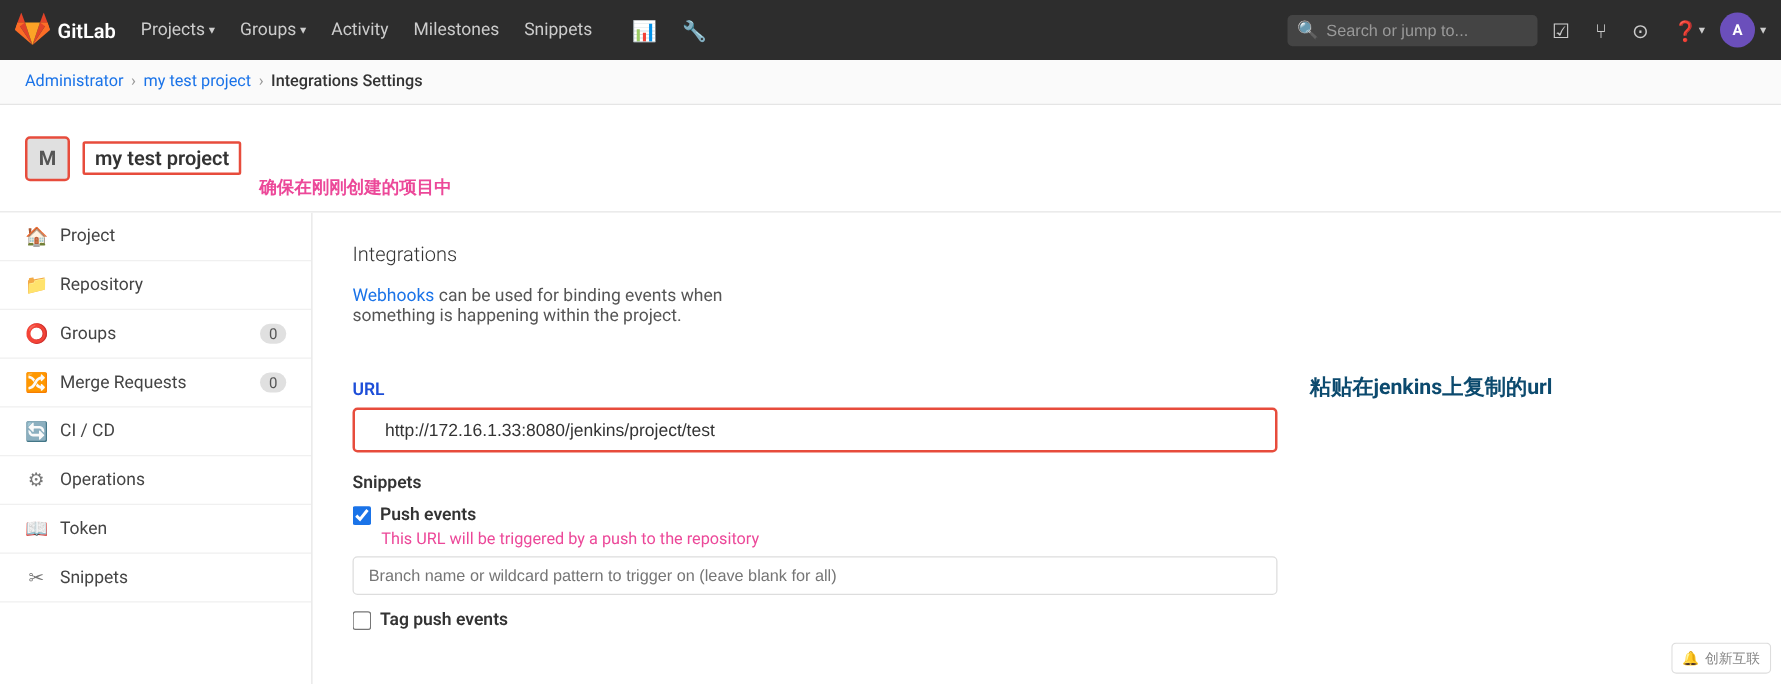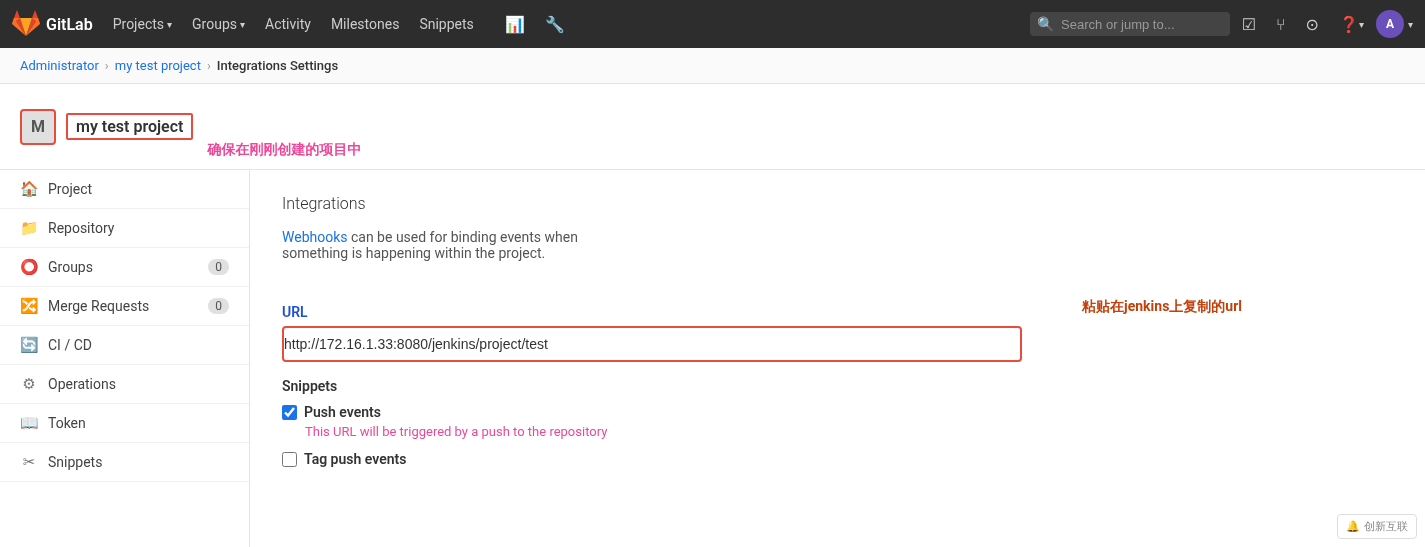--- a/index.html
+++ b/index.html
@@ -192,21 +192,21 @@
       font-size: 14px;
       font-weight: 600;
       color: #1d4ed8;
       margin-bottom: 6px;
       display: block;
       margin-top: 43px;
     }
     .form-group { margin-bottom: 16px; }
     .form-input {
       width: 100%;
-      padding: 8px 0;
+      padding: 8px 24px;
       border: 1px solid #ccc;
       border-radius: 4px;
       font-size: 14px;
       outline: none;
       color: #333;
     }
     .form-input.highlighted { border: 2px solid #e74c3c; }
     .form-hint {
       font-size: 12px;
       color: #888;
@@ -385,34 +385,35 @@
     <p class="content-desc">
       <a>Webhooks</a><span> can be used for binding events when something is happening within the project.</span>
     </p>
 
     <div class="form-section">
 
       <div class="form-group" style="position:relative;">
         <label class="form-label">URL</label>
         <div style="position:relative;">
           <input type="text" class="form-input highlighted" value="http://172.16.1.33:8080/jenkins/project/test" style="">
-          <span style="position:absolute; top:-28px; right:-220px; color:#c2410c; font-size:14px; font-weight:bold; white-space:nowrap;">粘贴在jenkins上复制的url</span>
+          <span style="position:absolute; top:-28px; right:-220px; color:#0c4a6e; font-size:17px; font-weight:bold; white-space:nowrap;">粘贴在jenkins上复制的url</span>
         </div>
       </div>
 
 
       <div class="form-group">
         <div class="trigger-label">Snippets</div>
 
         <div class="trigger-item">
           <div class="trigger-row">
             <input type="checkbox" id="push-events" checked="" style="">
             <label for="push-events" class="trigger-name">Push events</label>
           </div>
           <p class="trigger-desc">This URL will be triggered by a push to the repository</p>
+          <input type="text" class="trigger-input" placeholder="Branch name or wildcard pattern to trigger on (leave blank for all)" style="">
         </div>
 
         <div class="trigger-item">
           <div class="trigger-row">
             <input type="checkbox" id="tag-push-events" style="">
             <label for="tag-push-events" class="trigger-name">Tag push events</label>
           </div>
 
         </div>
       </div>

